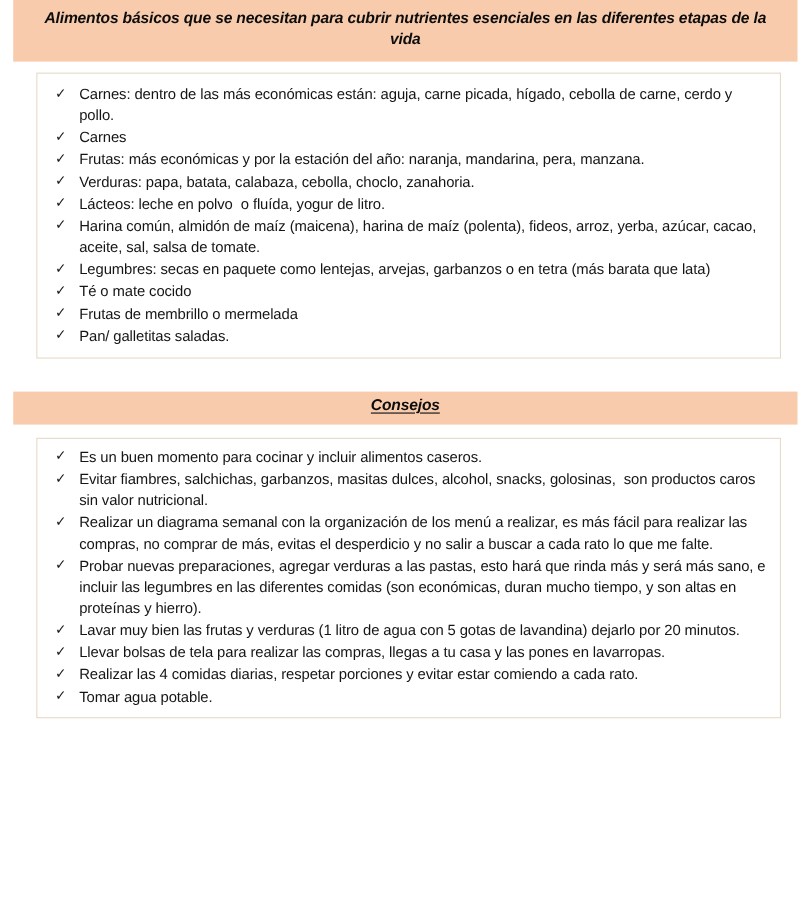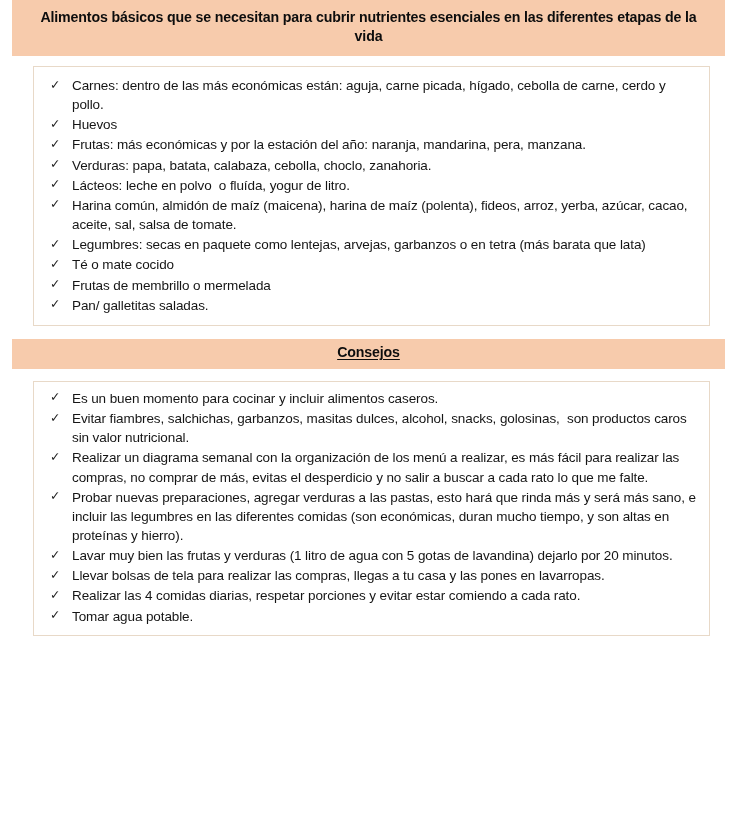--- a/index.html
+++ b/index.html
@@ -25,20 +25,21 @@
     padding: 0;
   }
 
   
   .band {
     background: #f7cbac;
     margin: 0 12px 0 12px;
     padding: 6px 24px 8px 24px;
     box-sizing: border-box;
     text-align: center;
+    font-style: italic;
   }
   .band-title {
     font-size: 14.2px;
     font-weight: bold;
     line-height: 1.35;
     letter-spacing: -0.15px;
     color: #0d0d0d;
     margin: 0;
   }
   .band-title.underlined {
@@ -50,21 +51,21 @@
     height: 56px;
     display: flex;
     align-items: center;
     justify-content: center;
   }
   #band-consejos {
     height: 30px;
     display: flex;
     align-items: center;
     justify-content: center;
-    margin-top: 13px;
+    margin-top: 30px;
   }
 
   
   .box {
     margin: 10px 27px 0 33px;
     border: 1.5px solid #e8d9c8;
     background: #ffffff;
     box-sizing: border-box;
     padding: 9px 10px 9px 8px;
   }
@@ -111,21 +112,21 @@
   </div>
 
   <div class="box" id="box-alimentos">
     <ul class="check-list" id="list-alimentos">
         <li>
           <span class="tick">✓</span>
           <span class="li-text">Carnes: dentro de las más económicas están: aguja, carne picada, hígado, cebolla de carne, cerdo y pollo.</span>
         </li>
         <li>
           <span class="tick">✓</span>
-          <span class="li-text">Huevos</span>
+          <span class="li-text">Carnes</span>
         </li>
         <li>
           <span class="tick">✓</span>
           <span class="li-text">Frutas: más económicas y por la estación del año: naranja, mandarina, pera, manzana.</span>
         </li>
         <li>
           <span class="tick">✓</span>
           <span class="li-text">Verduras: papa, batata, calabaza, cebolla, choclo, zanahoria.</span>
         </li>
         <li>

